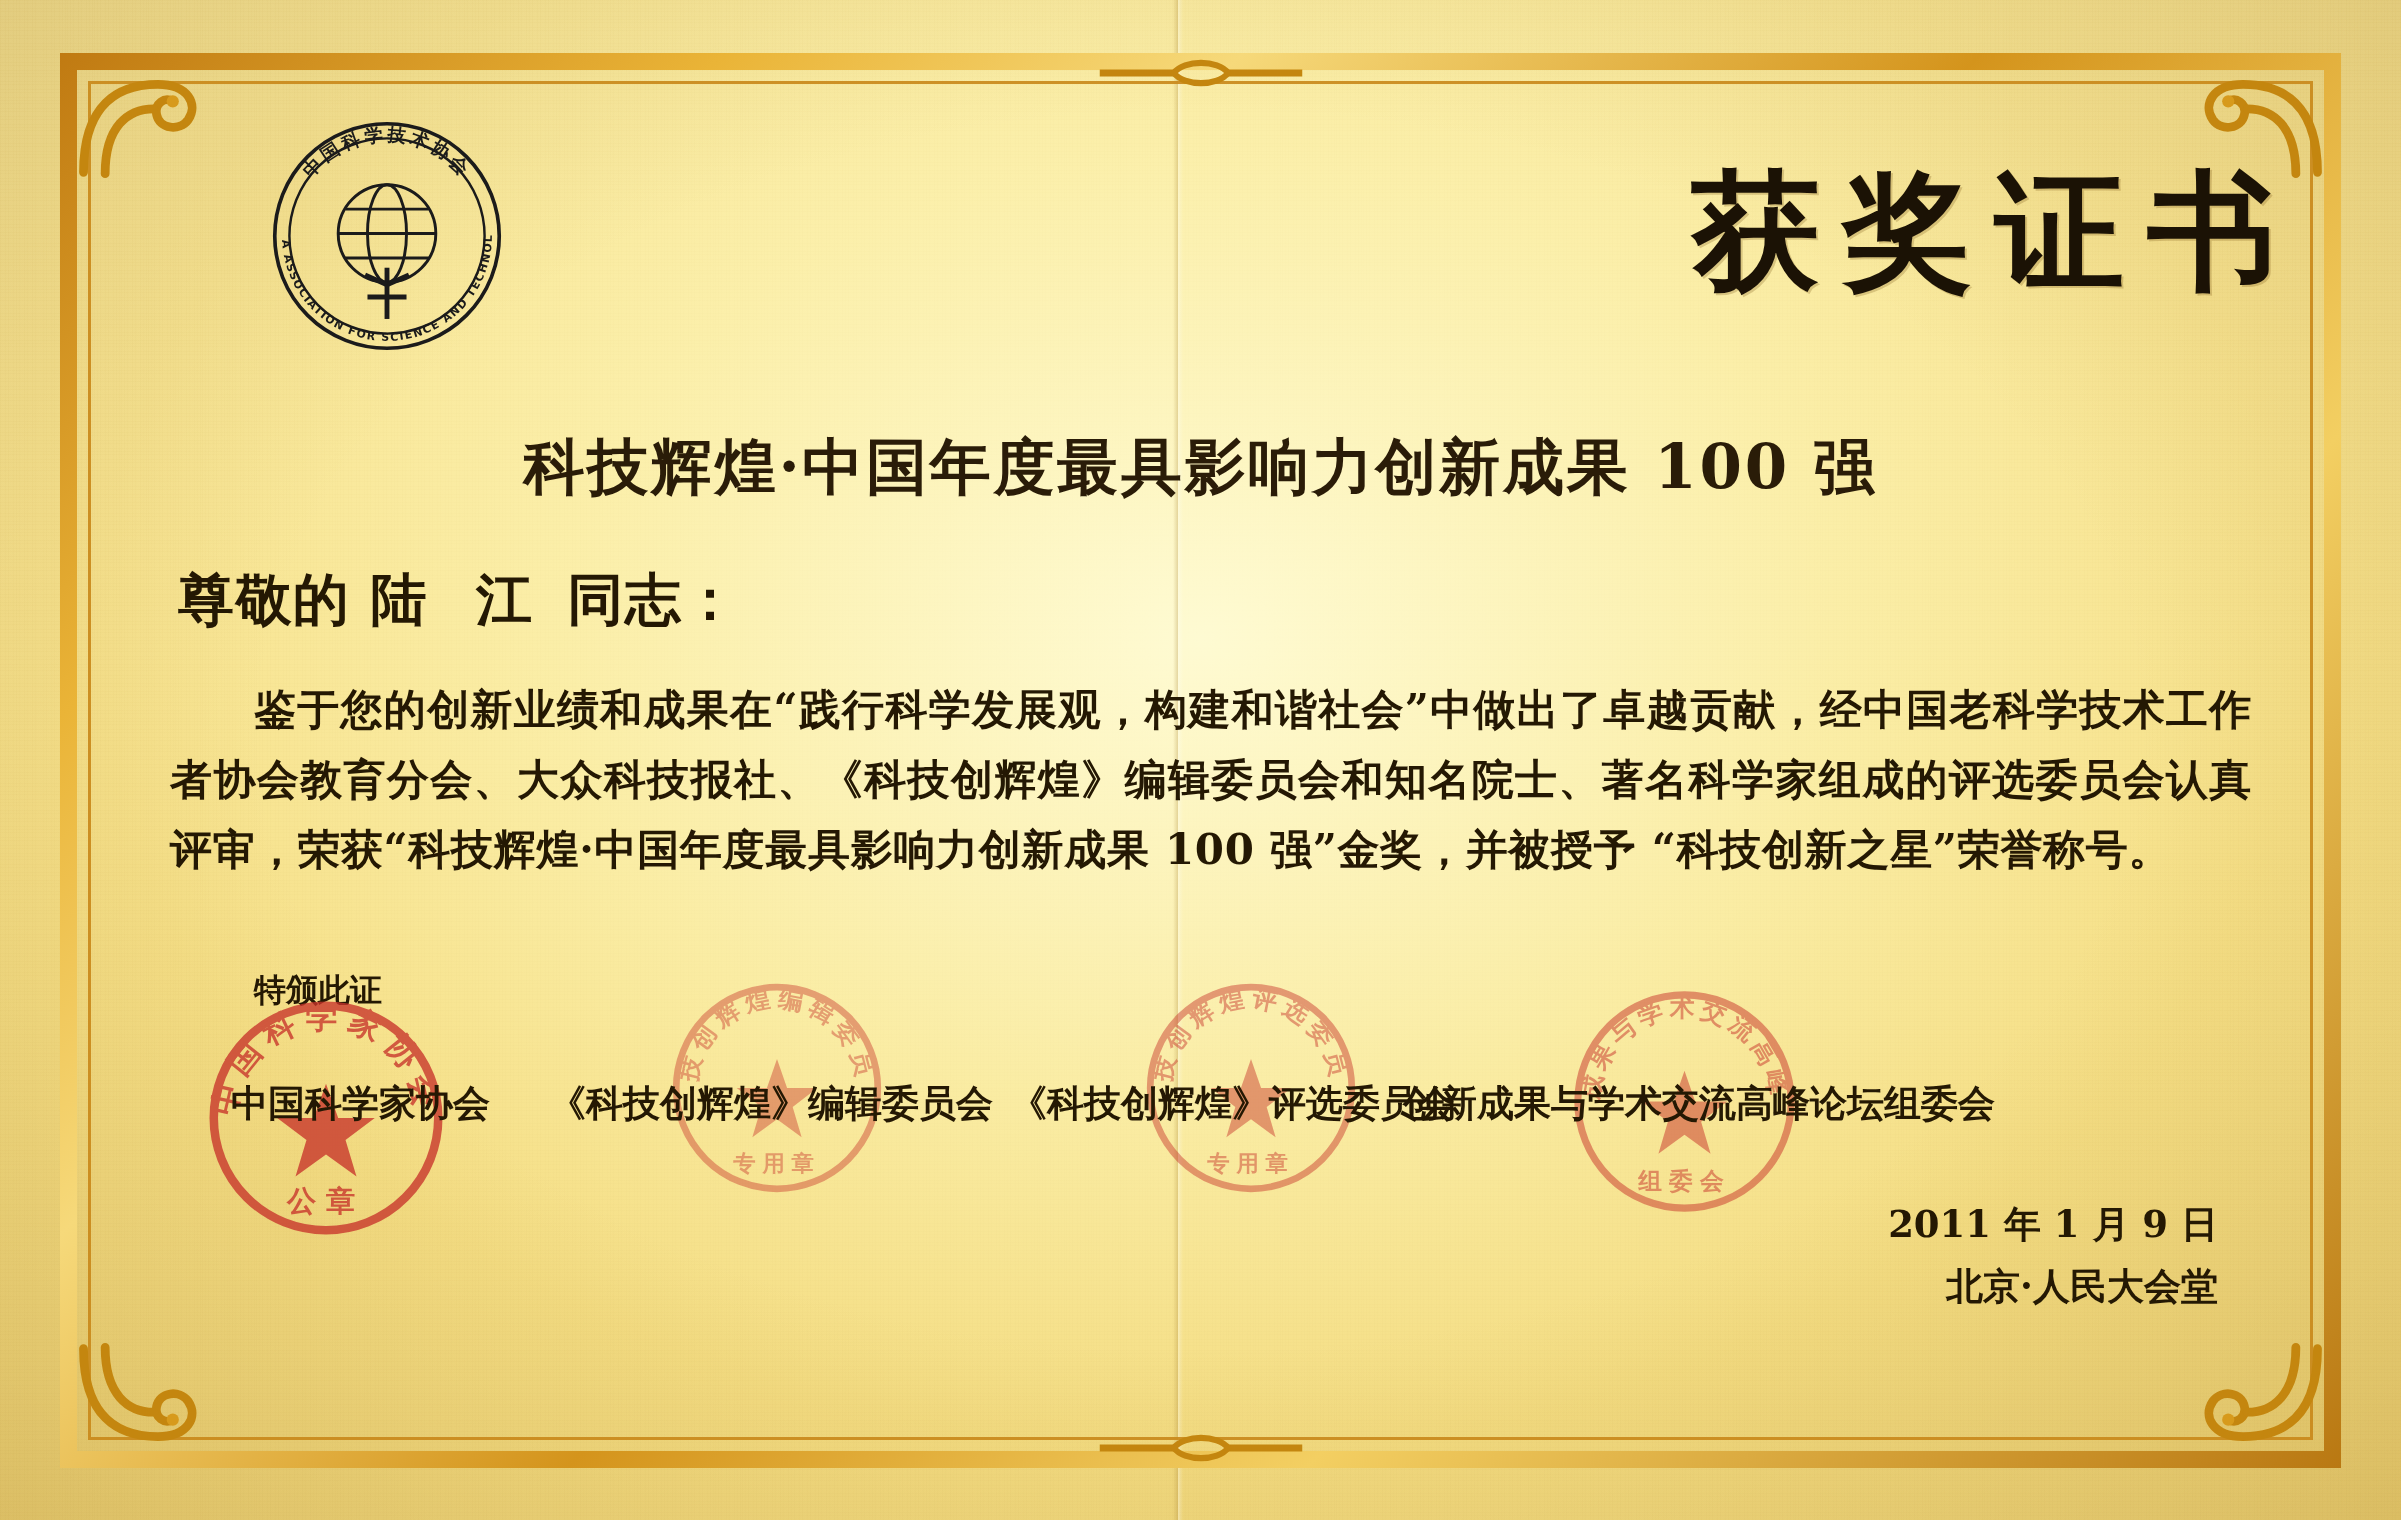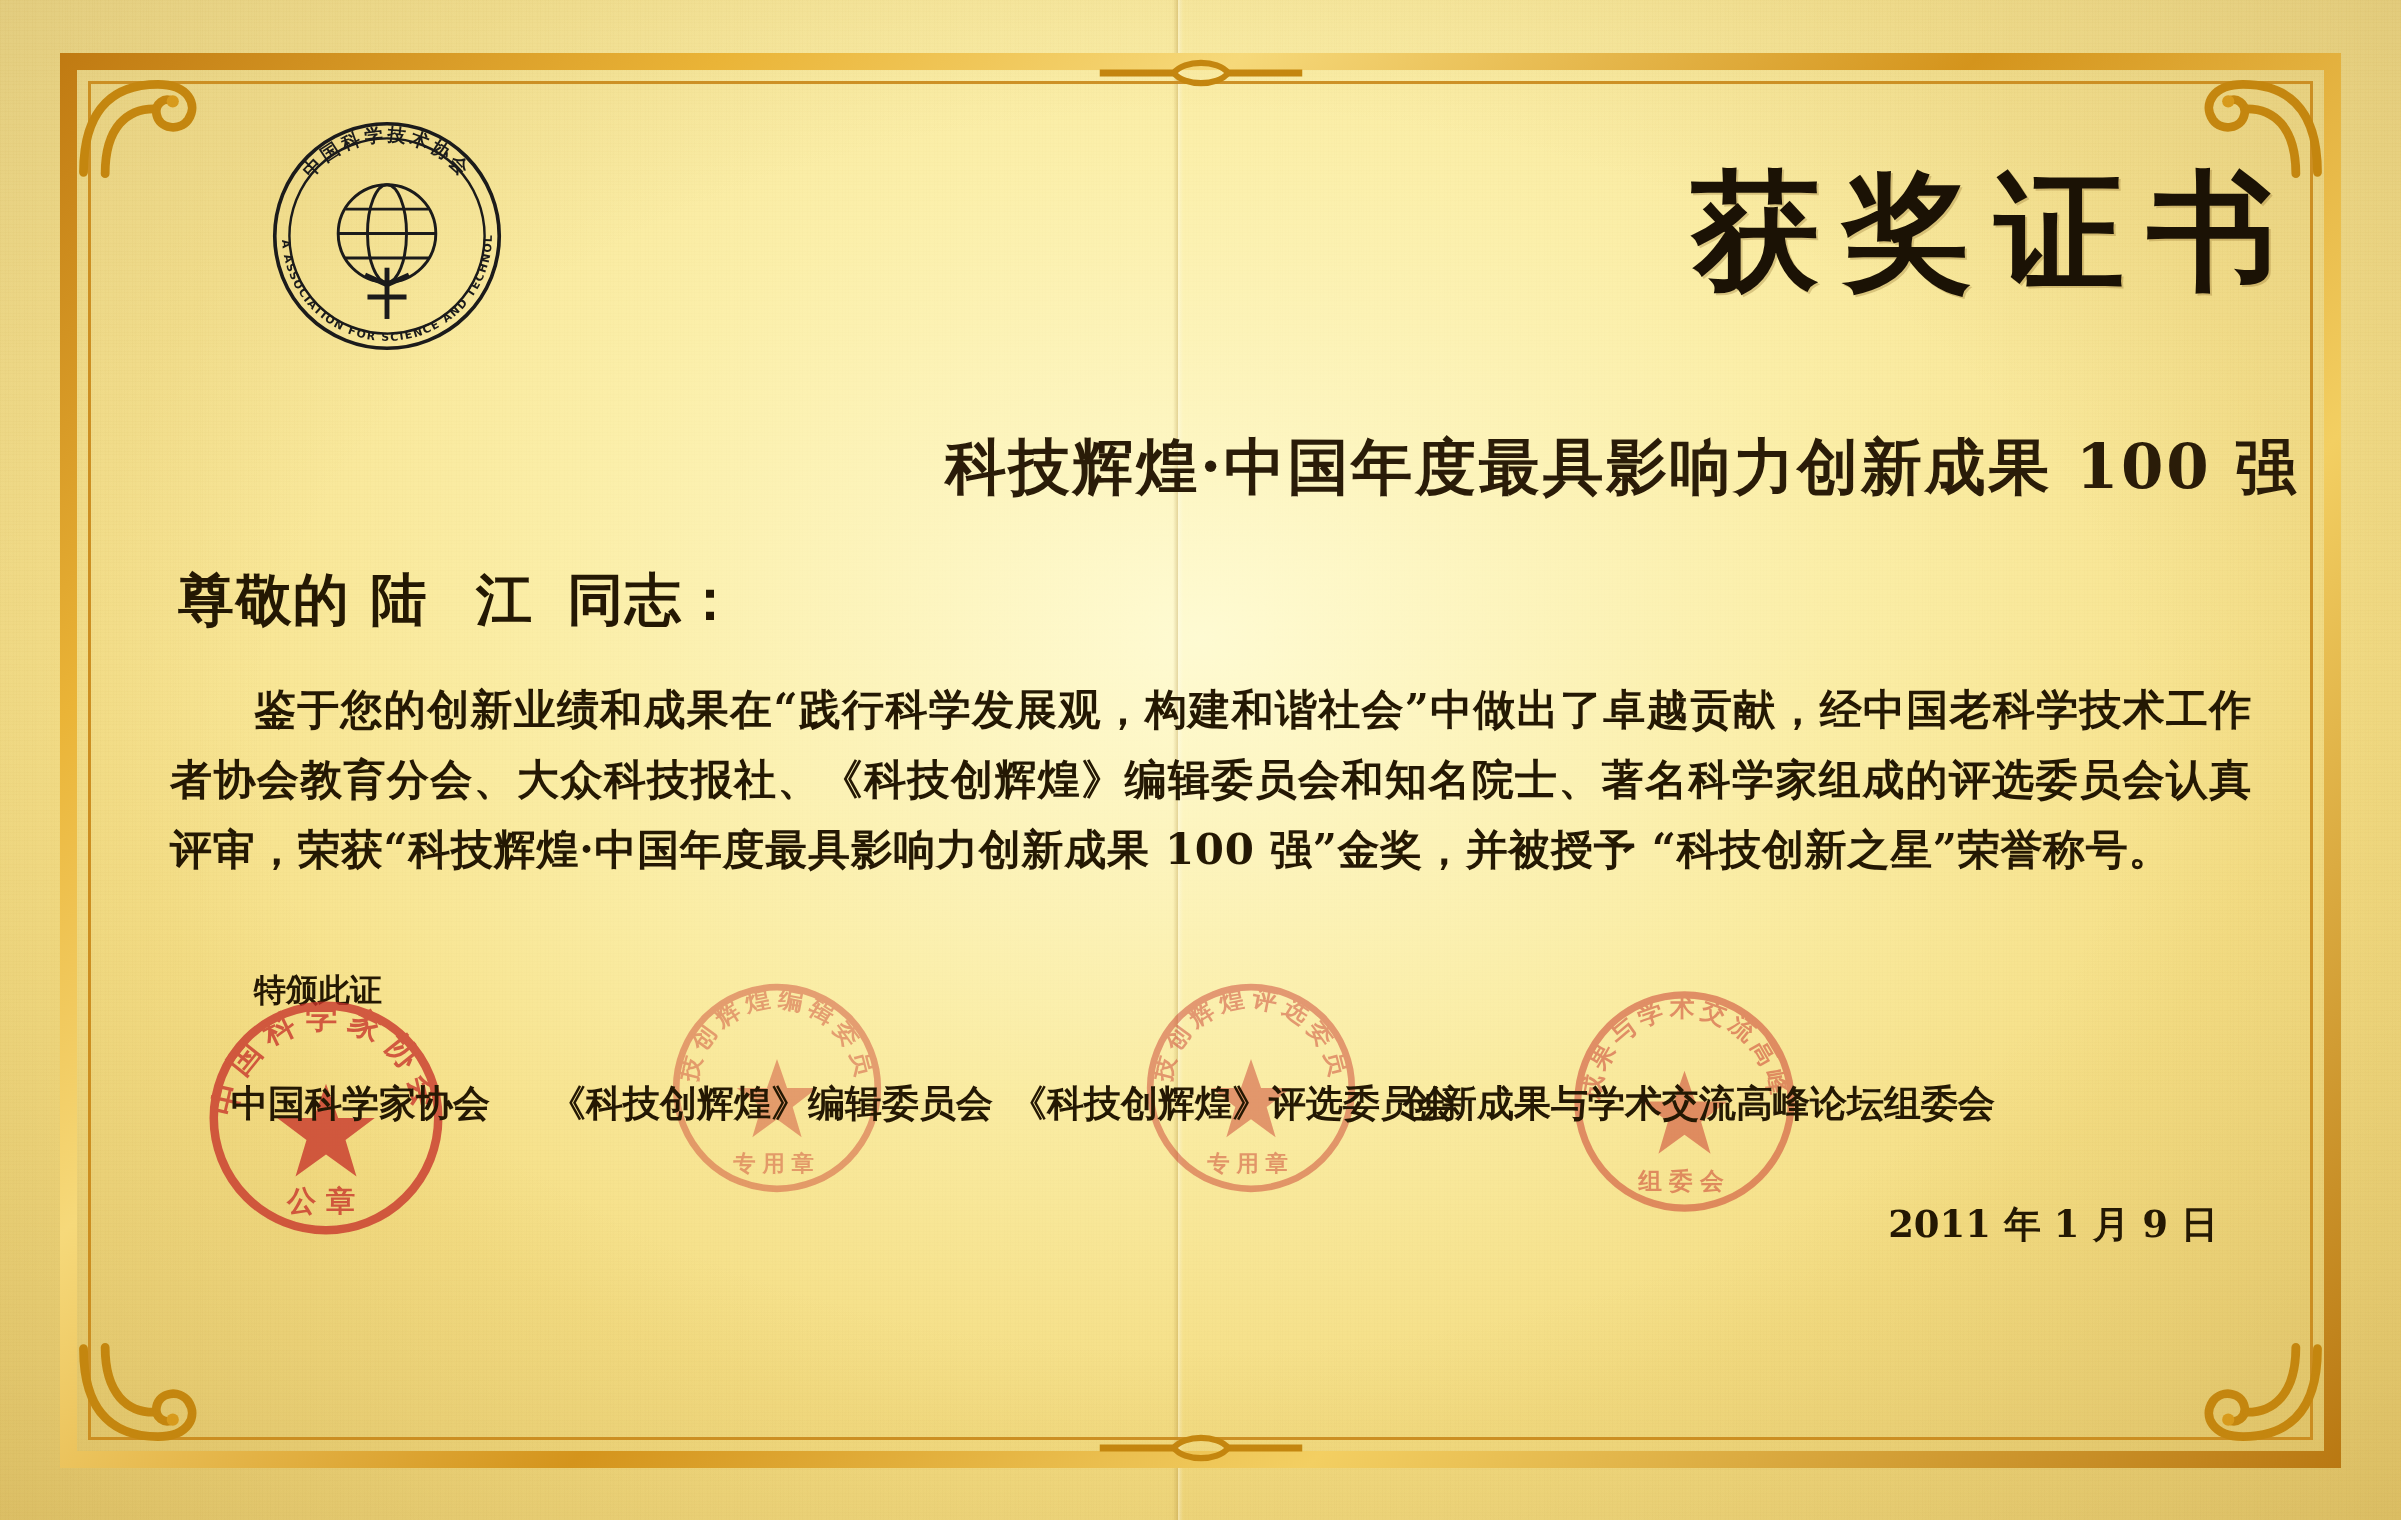--- a/index.html
+++ b/index.html
@@ -121,21 +121,21 @@
     letter-spacing: 23px;
     color: #1b1205;
     text-shadow: 2px 2px 0 rgba(120,85,20,0.25);
     padding-left: 122px;
   }
 
   .subtitle {
     position: absolute;
     left: 0; right: 0;
     top: 332px;
-    text-align: right;
+    text-align: center;
     font-family: "DejaVu Serif", serif;
     font-weight: 700;
     font-size: 61px;
     letter-spacing: 2.7px;
     color: #2a1c08;
   }
 
   .salutation {
     position: absolute;
     left: 76px;
@@ -385,17 +385,18 @@
 
     <div class="sig-row">
       <div class="sig s0">中国科学家协会</div>
       <div class="sig s1">《科技创辉煌》编辑委员会</div>
       <div class="sig s2">《科技创辉煌》评选委员会</div>
       <div class="sig s3">创新成果与学术交流高峰论坛组委会</div>
     </div>
 
     <div class="footer-lines">
       <div>2011 年 1 月 9 日</div>
+      <div>北京·人民大会堂</div>
     </div>
 
   </div>
 </div>
 
 
 </body></html>

